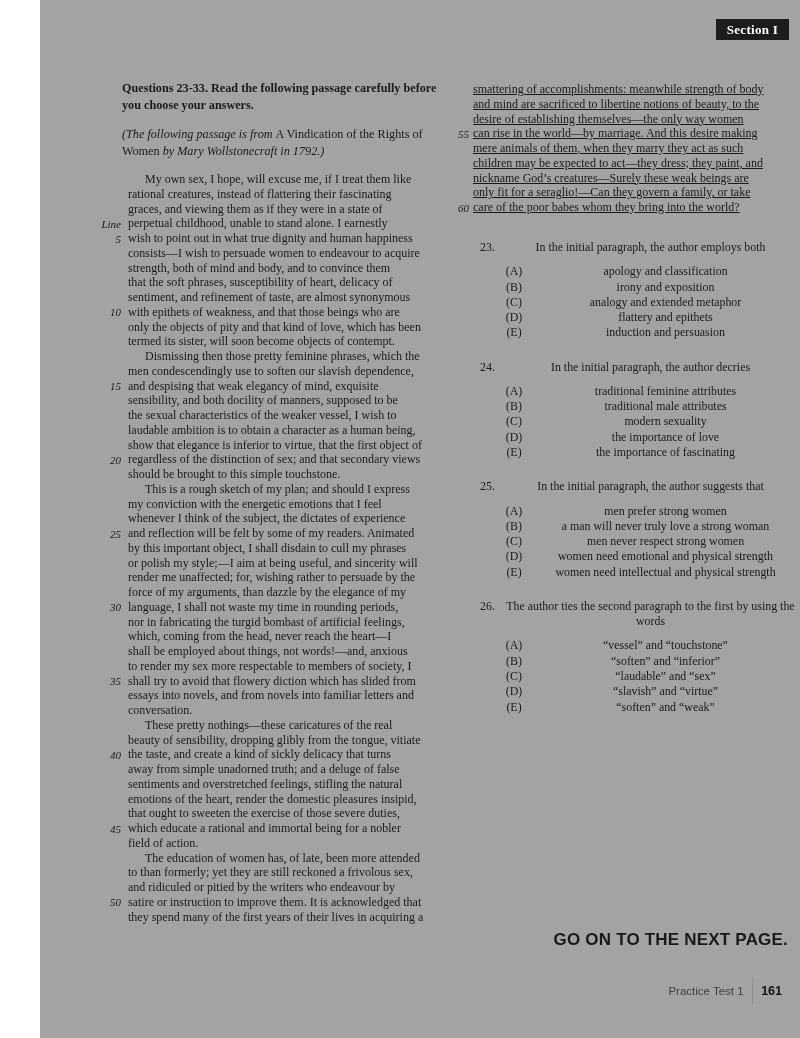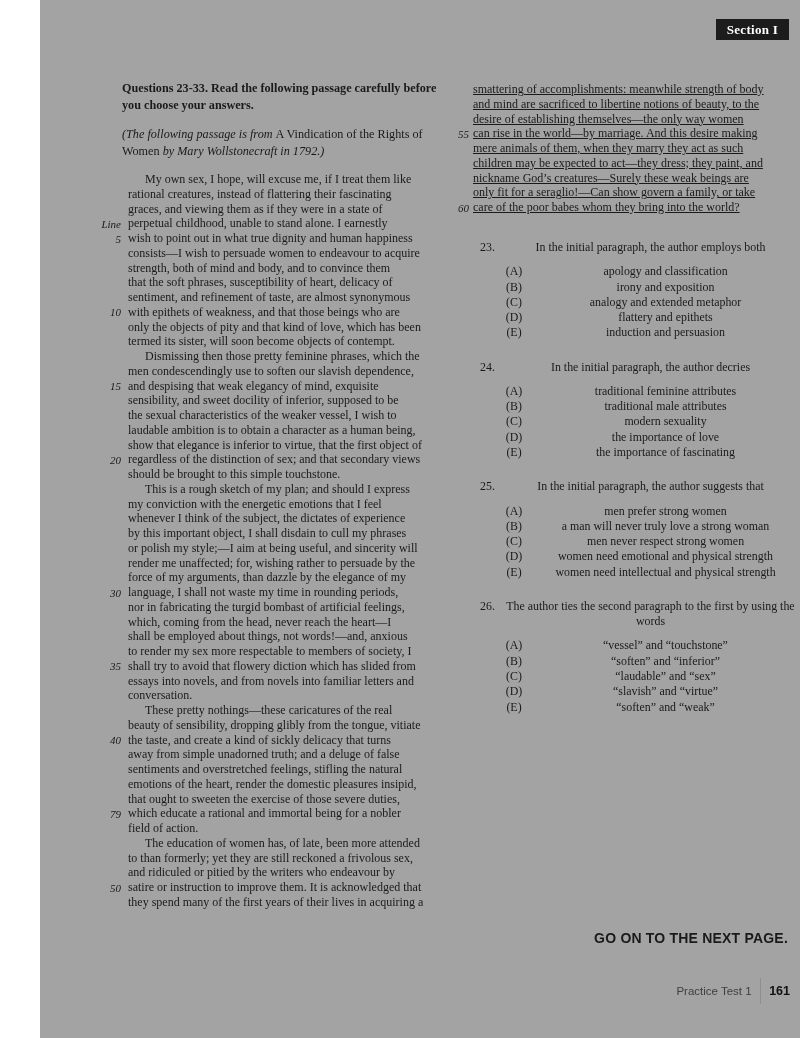--- a/index.html
+++ b/index.html
@@ -47,25 +47,25 @@
   .qnum { flex:none; width:23px; }
   .qstem { flex:1; }
   .options { margin-top:9px; margin-left:23px; }
   .opt { display:flex; line-height:15.3px; }
   .olabel { flex:none; width:30px; }
   .otext { flex:1; }
 
   
   .go-on {
     position:absolute; right:52px; top:930px;
-    font-family:"Liberation Sans", sans-serif; font-weight:bold; font-size:14px;
+    font-family:"Liberation Sans", sans-serif; font-weight:bold; font-size:17px;
     color:#1a1a1a; letter-spacing:0.2px;
   }
   .footer {
-    position:absolute; right:50px; top:977px; height:28px;
+    position:absolute; right:58px; top:977px; height:28px;
     display:flex; align-items:center; gap:8px;
     font-family:"Liberation Sans", sans-serif;
   }
   .footer-label { font-size:11.5px; color:#3f3f3f; }
   .footer-divider { width:1.5px; height:26px; background:#8f8f8f; }
   .page-number { font-size:12.5px; font-weight:bold; color:#111111; }
 </style>
 </head>
 <body>
 
@@ -121,21 +121,21 @@
         <div class="pline indent">
         <span class="num"></span><span class="txt">Dismissing then those pretty feminine phrases, which the</span>
       </div>
         <div class="pline">
         <span class="num"></span><span class="txt">men condescendingly use to soften our slavish dependence,</span>
       </div>
         <div class="pline">
         <span class="num">15</span><span class="txt">and despising that weak elegancy of mind, exquisite</span>
       </div>
         <div class="pline">
-        <span class="num"></span><span class="txt">sensibility, and sweet docility of inferior, supposed to be</span>
+        <span class="num"></span><span class="txt">sensibility, and both docility of manners, supposed to be</span>
       </div>
         <div class="pline">
         <span class="num"></span><span class="txt">the sexual characteristics of the weaker vessel, I wish to</span>
       </div>
         <div class="pline">
         <span class="num"></span><span class="txt">laudable ambition is to obtain a character as a human being,</span>
       </div>
         <div class="pline">
         <span class="num"></span><span class="txt">show that elegance is inferior to virtue, that the first object of</span>
       </div>
@@ -148,20 +148,23 @@
         <div class="pline indent">
         <span class="num"></span><span class="txt">This is a rough sketch of my plan; and should I express</span>
       </div>
         <div class="pline">
         <span class="num"></span><span class="txt">my conviction with the energetic emotions that I feel</span>
       </div>
         <div class="pline">
         <span class="num"></span><span class="txt">whenever I think of the subject, the dictates of experience</span>
       </div>
         <div class="pline">
+        <span class="num">25</span><span class="txt">and reflection will be felt by some of my readers. Animated</span>
+      </div>
+        <div class="pline">
         <span class="num"></span><span class="txt">by this important object, I shall disdain to cull my phrases</span>
       </div>
         <div class="pline">
         <span class="num"></span><span class="txt">or polish my style;—I aim at being useful, and sincerity will</span>
       </div>
         <div class="pline">
         <span class="num"></span><span class="txt">render me unaffected; for, wishing rather to persuade by the</span>
       </div>
         <div class="pline">
         <span class="num"></span><span class="txt">force of my arguments, than dazzle by the elegance of my</span>
@@ -205,21 +208,21 @@
         <div class="pline">
         <span class="num"></span><span class="txt">sentiments and overstretched feelings, stifling the natural</span>
       </div>
         <div class="pline">
         <span class="num"></span><span class="txt">emotions of the heart, render the domestic pleasures insipid,</span>
       </div>
         <div class="pline">
         <span class="num"></span><span class="txt">that ought to sweeten the exercise of those severe duties,</span>
       </div>
         <div class="pline">
-        <span class="num">79</span><span class="txt">which educate a rational and immortal being for a nobler</span>
+        <span class="num">45</span><span class="txt">which educate a rational and immortal being for a nobler</span>
       </div>
         <div class="pline">
         <span class="num"></span><span class="txt">field of action.</span>
       </div>
         <div class="pline indent">
         <span class="num"></span><span class="txt">The education of women has, of late, been more attended</span>
       </div>
         <div class="pline">
         <span class="num"></span><span class="txt">to than formerly; yet they are still reckoned a frivolous sex,</span>
       </div>
@@ -252,21 +255,21 @@
       <div class="pline">
       <span class="num"></span><span class="txt">mere animals of them, when they marry they act as such</span>
     </div>
       <div class="pline">
       <span class="num"></span><span class="txt">children may be expected to act—they dress; they paint, and</span>
     </div>
       <div class="pline">
       <span class="num"></span><span class="txt">nickname God’s creatures—Surely these weak beings are</span>
     </div>
       <div class="pline">
-      <span class="num"></span><span class="txt">only fit for a seraglio!—Can show govern a family, or take</span>
+      <span class="num"></span><span class="txt">only fit for a seraglio!—Can they govern a family, or take</span>
     </div>
       <div class="pline">
       <span class="num">60</span><span class="txt">care of the poor babes whom they bring into the world?</span>
     </div>
     </div>
 
   <div class="questions">
 
   <div class="question">
       <div class="qhead">

